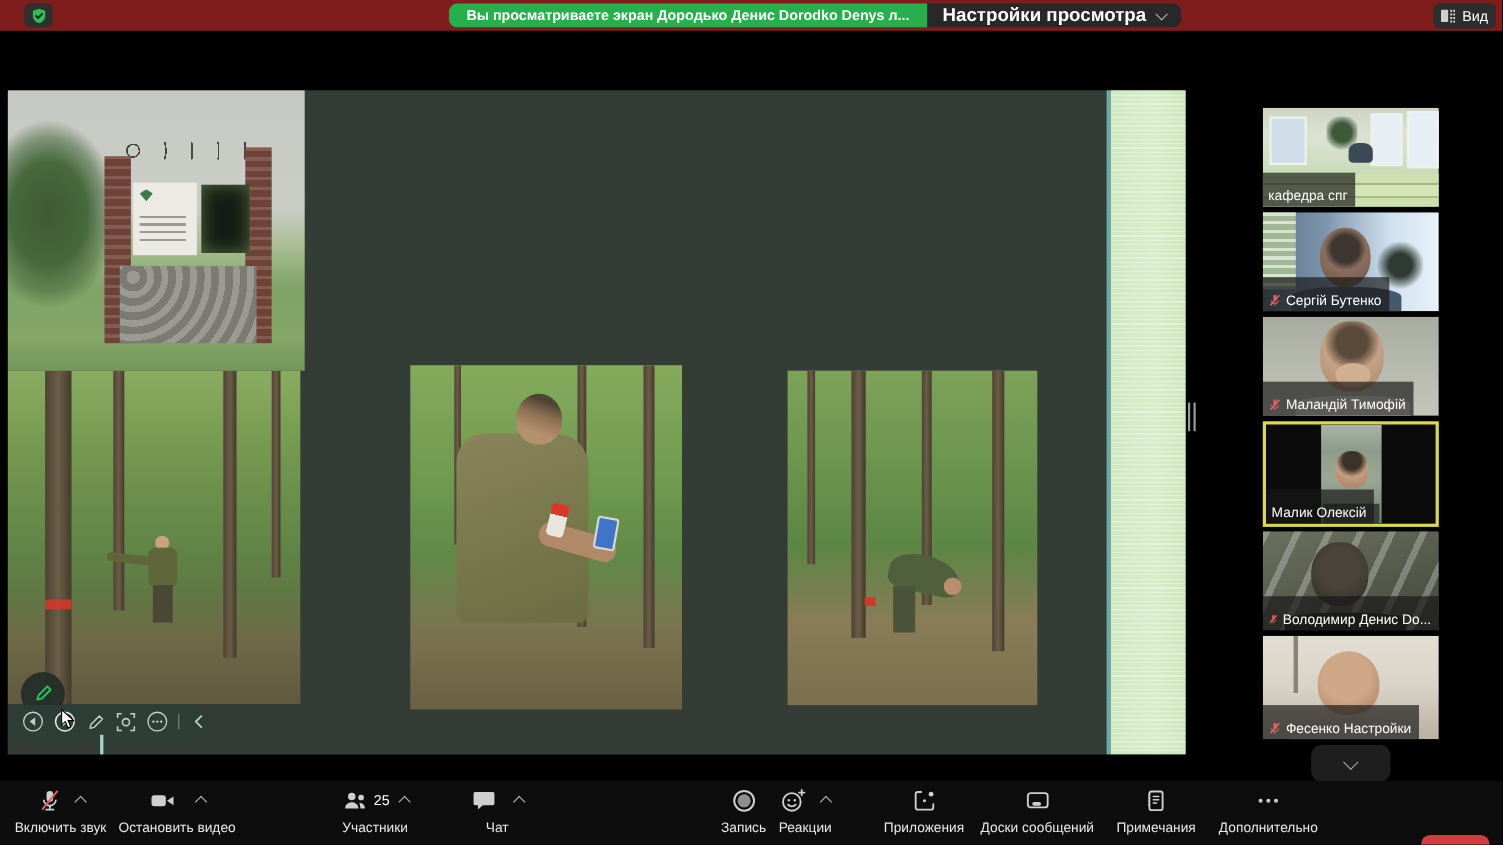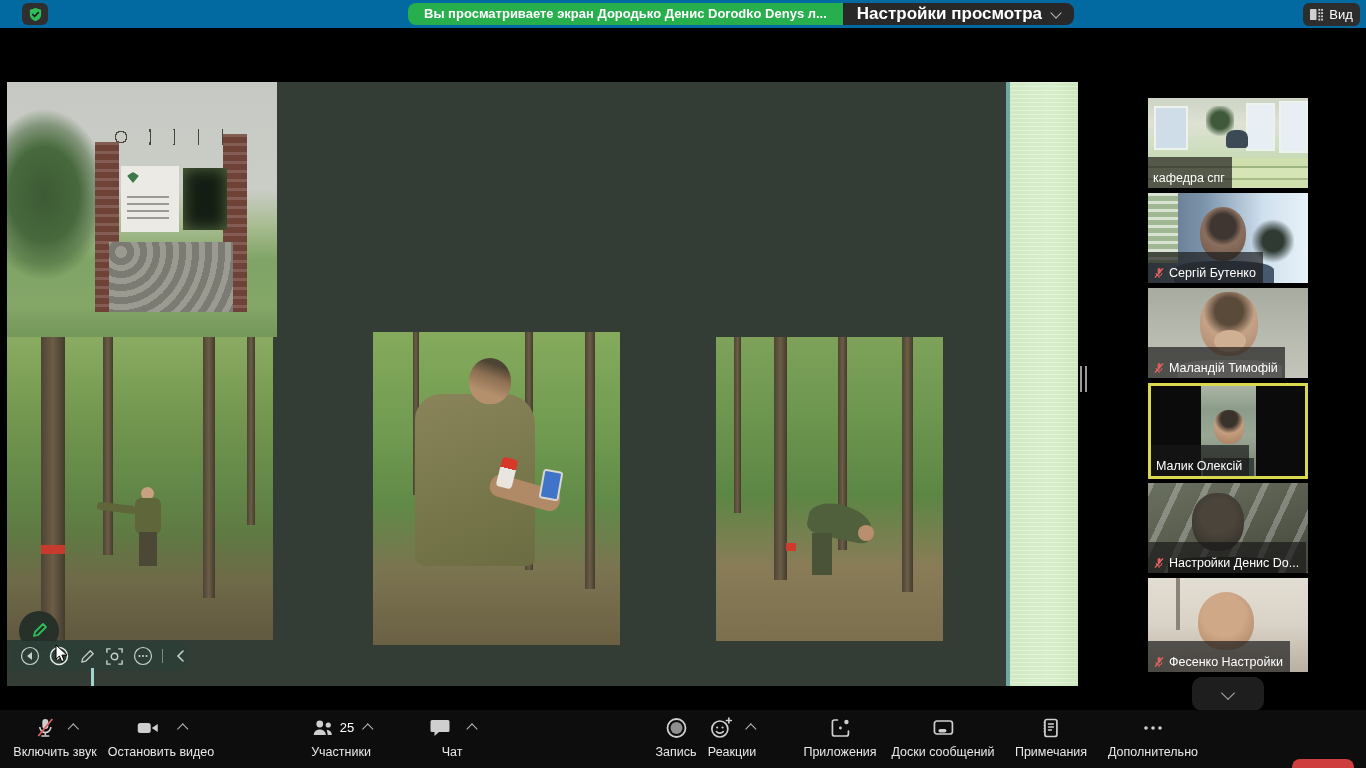--- a/index.html
+++ b/index.html
@@ -1,20 +1,20 @@
 <!DOCTYPE html>
 <html><head>
 <meta charset="utf-8">
 <style>
   html,body{margin:0;padding:0;background:#000;}
   .app{position:relative;width:1366px;height:768px;background:#000;overflow:hidden;
        font-family:"Liberation Sans",sans-serif;-webkit-font-smoothing:antialiased;}
 
   
-  .topbar{position:absolute;left:0;top:0;width:1366px;height:28px;background:#0369a1;}
+  .topbar{position:absolute;left:0;top:0;width:1366px;height:28px;background:#7f1d1d;}
   .shield-btn{position:absolute;left:22px;top:3px;width:26px;height:22px;background:#2f2f2f;
       border:none;border-radius:6px;display:flex;align-items:center;justify-content:center;cursor:pointer;padding:0;}
   .share-banner{position:absolute;left:408px;top:3px;height:22px;display:flex;border-radius:8px;overflow:hidden;}
   .banner-green{background:#27ae4d;color:#fff;font-size:13px;font-weight:600;line-height:22px;padding:0 16px;white-space:nowrap;}
   .banner-settings{background:#282828;color:#fff;font-size:17px;font-weight:600;line-height:22px;padding:0 14px;
       border:none;display:flex;align-items:center;gap:10px;cursor:pointer;white-space:nowrap;}
   .view-btn{position:absolute;left:1303px;top:3px;width:57px;height:23px;background:#2d2d2d;color:#fff;
       border:none;border-radius:6px;font-size:13px;display:flex;align-items:center;justify-content:center;gap:6px;cursor:pointer;}
 
   .chev{display:inline-block;width:7px;height:7px;border-left:1.6px solid #b9b9b9;border-top:1.6px solid #b9b9b9;}
@@ -397,21 +397,21 @@
           <div class="head"></div>
           <div class="sh"></div>
       </div>
       <div class="vlabel">
         <svg width="12" height="12" viewBox="0 0 12 12">
           <rect x="4.6" y="1" width="3" height="5.6" rx="1.5" fill="#e05c5c"></rect>
           <path d="M3 6a3 3 0 0 0 6 0" stroke="#e05c5c" stroke-width="1" fill="none"></path>
           <line x1="6" y1="9" x2="6" y2="11" stroke="#e05c5c" stroke-width="1"></line>
           <line x1="2" y1="10.6" x2="10" y2="1.4" stroke="#e86868" stroke-width="1.4"></line>
           </svg>
-        <span>Настройки Денис Do...</span>
+        <span>Володимир Денис Do...</span>
       </div>
     </div>
 
     <div class="thumb" style="top:578px;height:94px">
       <div class="scene v6">
         <div class="frame"></div>
           <div class="head"></div>
           <div class="sh"></div>
       </div>
       <div class="vlabel">

